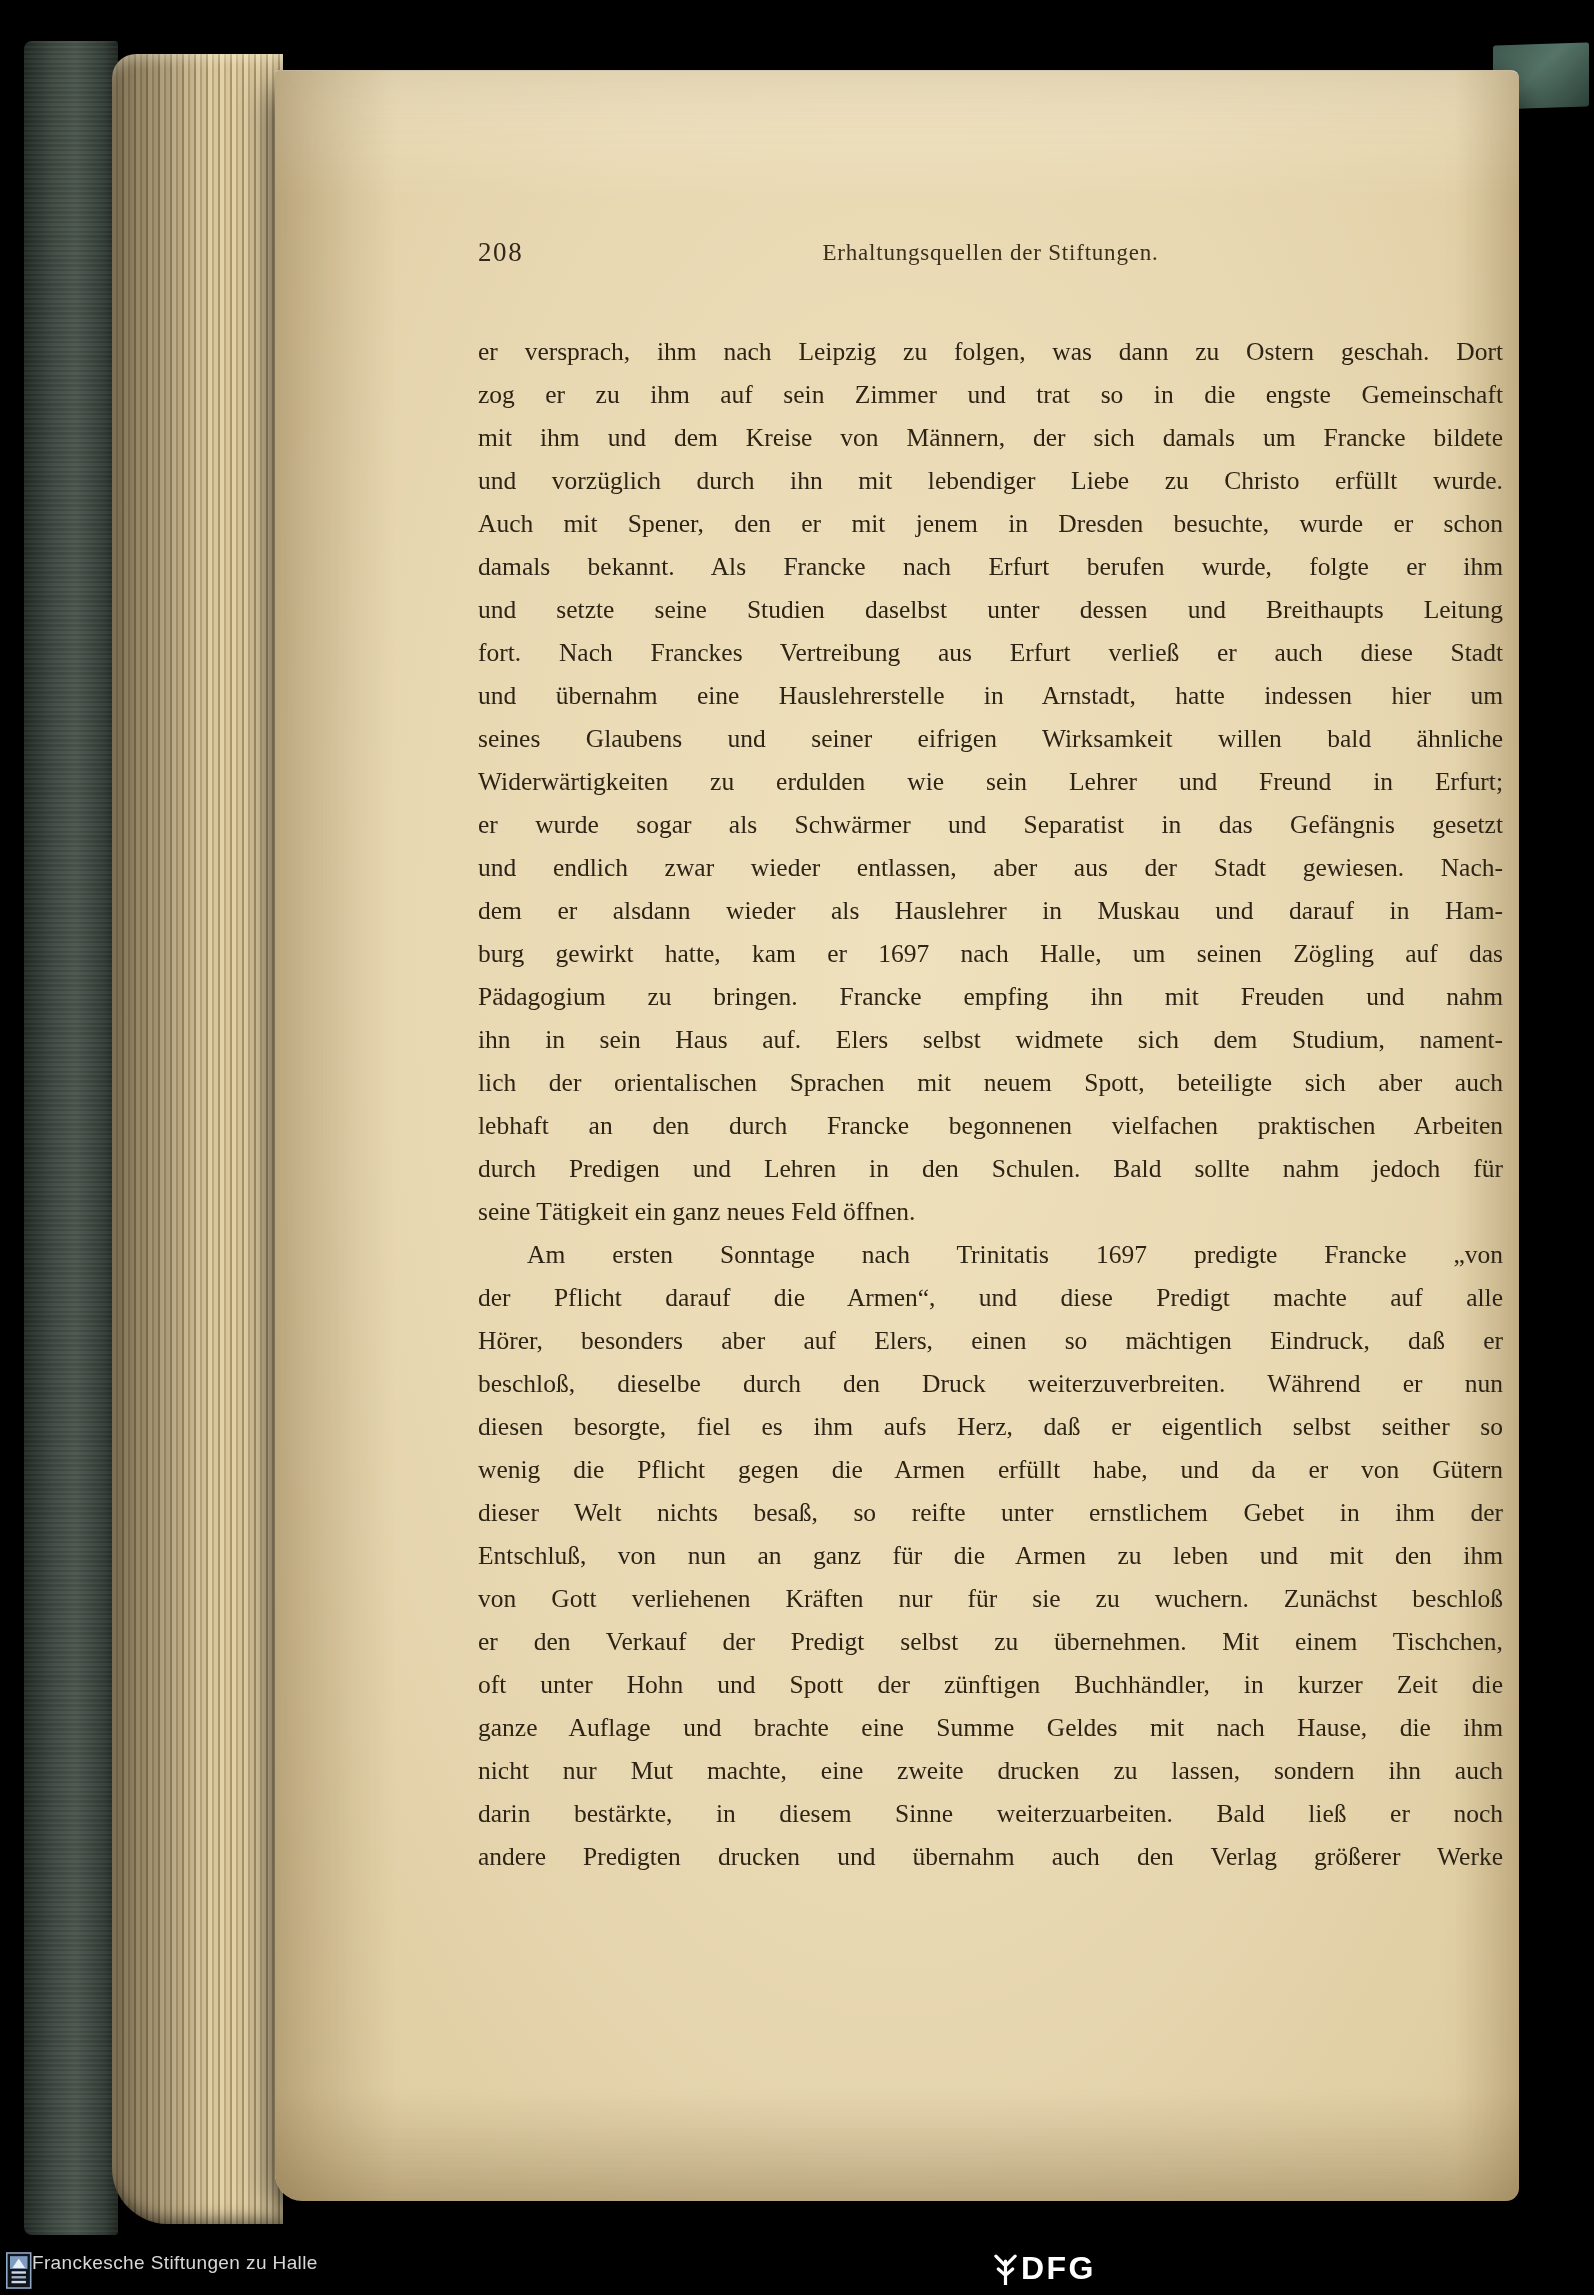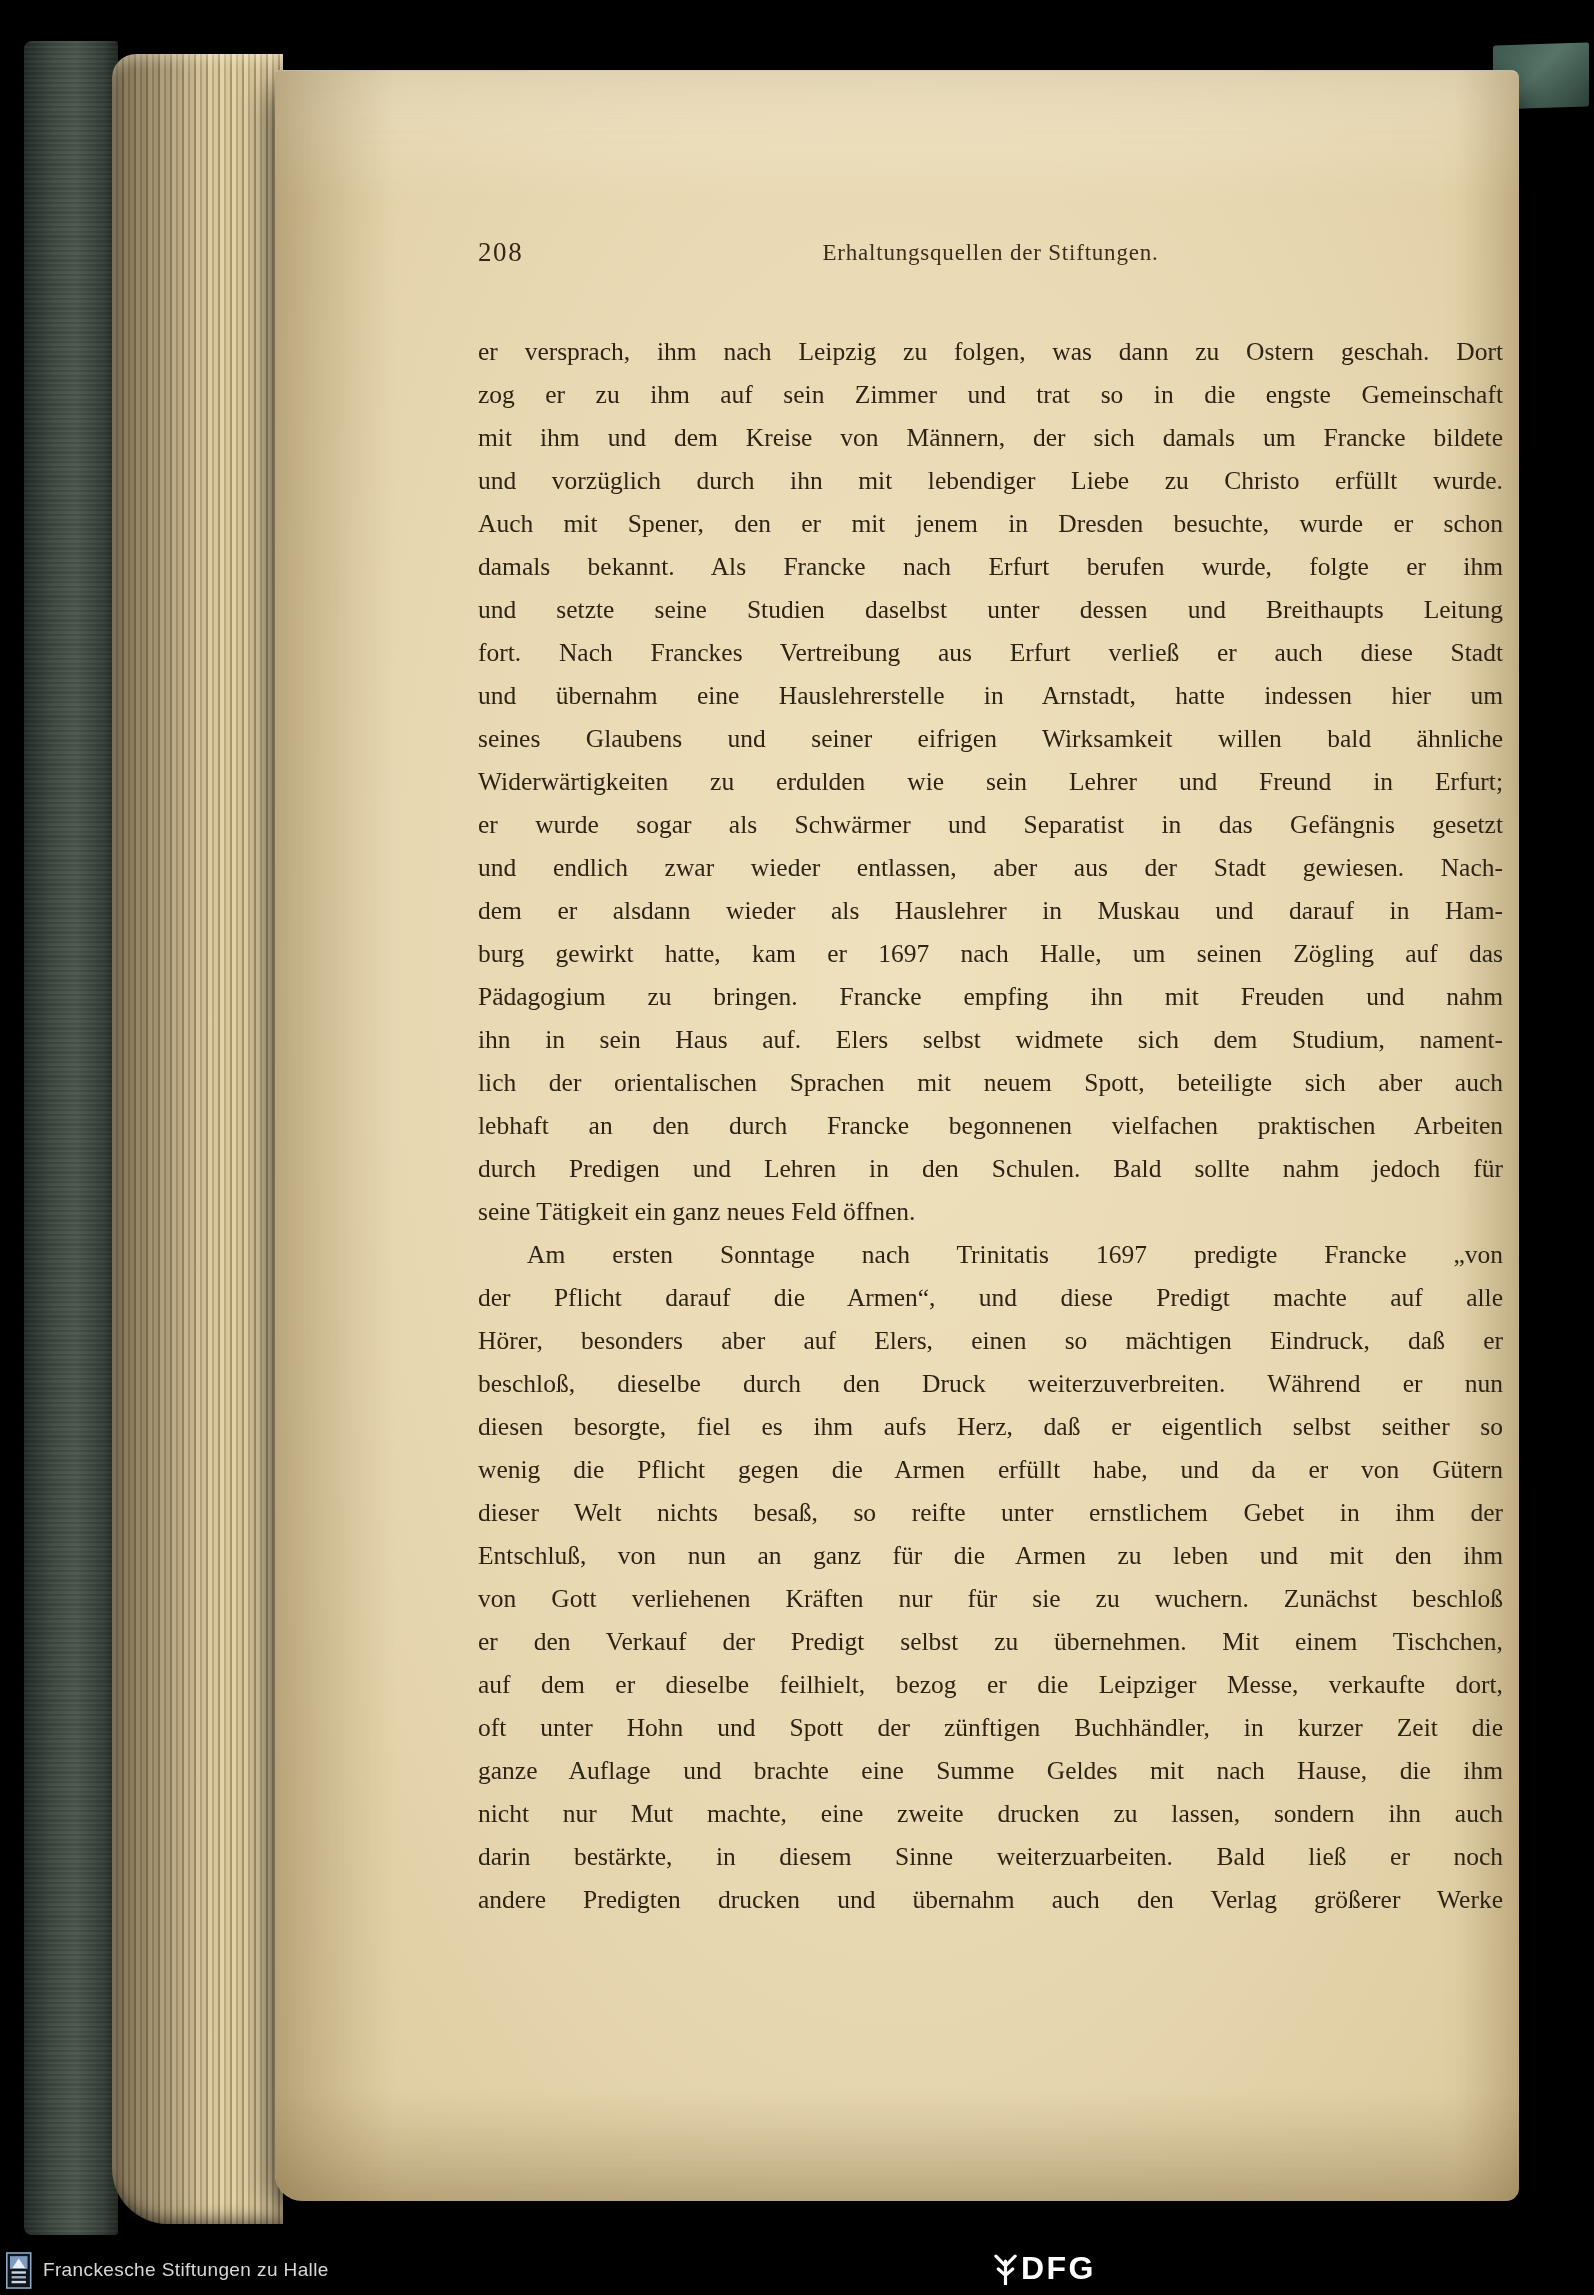--- a/index.html
+++ b/index.html
@@ -80,21 +80,21 @@
   .line.lastline { text-align-last: left; }
   .line.indent { text-indent: 49px; }
 
   
   .footer-bar {
     position: absolute; left: 0; bottom: 0; width: 1595px; height: 51px;
     background: #000;
   }
   .footer-left {
     position: absolute; left: 6.4px; bottom: 6.4px;
-    display: flex; align-items: center; gap: 11px;
+    display: flex; 
   }
   .emblem { width: 25.5px; height: 37px; display: inline-block; }
   .library-label {
     font-family: "Liberation Sans", sans-serif;
     font-size: 19px; color: #d8d8d8; letter-spacing: 0.4px;
   }
   .dfg-logo {
     position: absolute; left: 991px; bottom: 8px;
     display: flex; align-items: center; gap: 1px;
   }
@@ -143,21 +143,20 @@
         <div class="line indent">Am ersten Sonntage nach Trinitatis 1697 predigte Francke „von</div>
         <div class="line">der Pflicht darauf die Armen“, und diese Predigt machte auf alle</div>
         <div class="line">Hörer, besonders aber auf Elers, einen so mächtigen Eindruck, daß er</div>
         <div class="line">beschloß, dieselbe durch den Druck weiterzuverbreiten. Während er nun</div>
         <div class="line">diesen besorgte, fiel es ihm aufs Herz, daß er eigentlich selbst seither so</div>
         <div class="line">wenig die Pflicht gegen die Armen erfüllt habe, und da er von Gütern</div>
         <div class="line">dieser Welt nichts besaß, so reifte unter ernstlichem Gebet in ihm der</div>
         <div class="line">Entschluß, von nun an ganz für die Armen zu leben und mit den ihm</div>
         <div class="line">von Gott verliehenen Kräften nur für sie zu wuchern. Zunächst beschloß</div>
         <div class="line">er den Verkauf der Predigt selbst zu übernehmen. Mit einem Tischchen,</div>
-        <div class="line">auf dem er dieselbe feilhielt, bezog er die Leipziger Messe, verkaufte dort,</div>
         <div class="line">oft unter Hohn und Spott der zünftigen Buchhändler, in kurzer Zeit die</div>
         <div class="line">ganze Auflage und brachte eine Summe Geldes mit nach Hause, die ihm</div>
         <div class="line">nicht nur Mut machte, eine zweite drucken zu lassen, sondern ihn auch</div>
         <div class="line">darin bestärkte, in diesem Sinne weiterzuarbeiten. Bald ließ er noch</div>
         <div class="line">andere Predigten drucken und übernahm auch den Verlag größerer Werke</div>
       </div>
   </div>
 
   <div class="footer-bar">
     <div class="footer-left">

